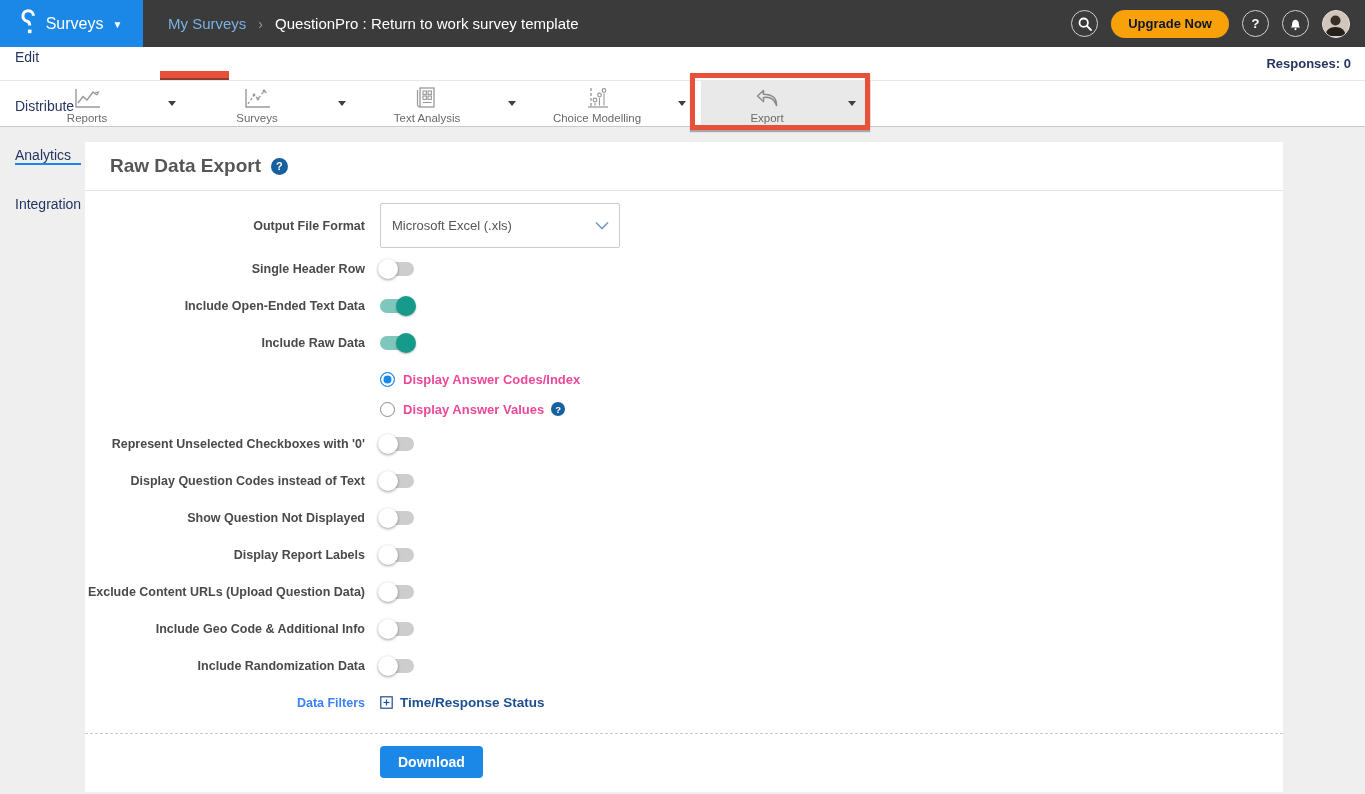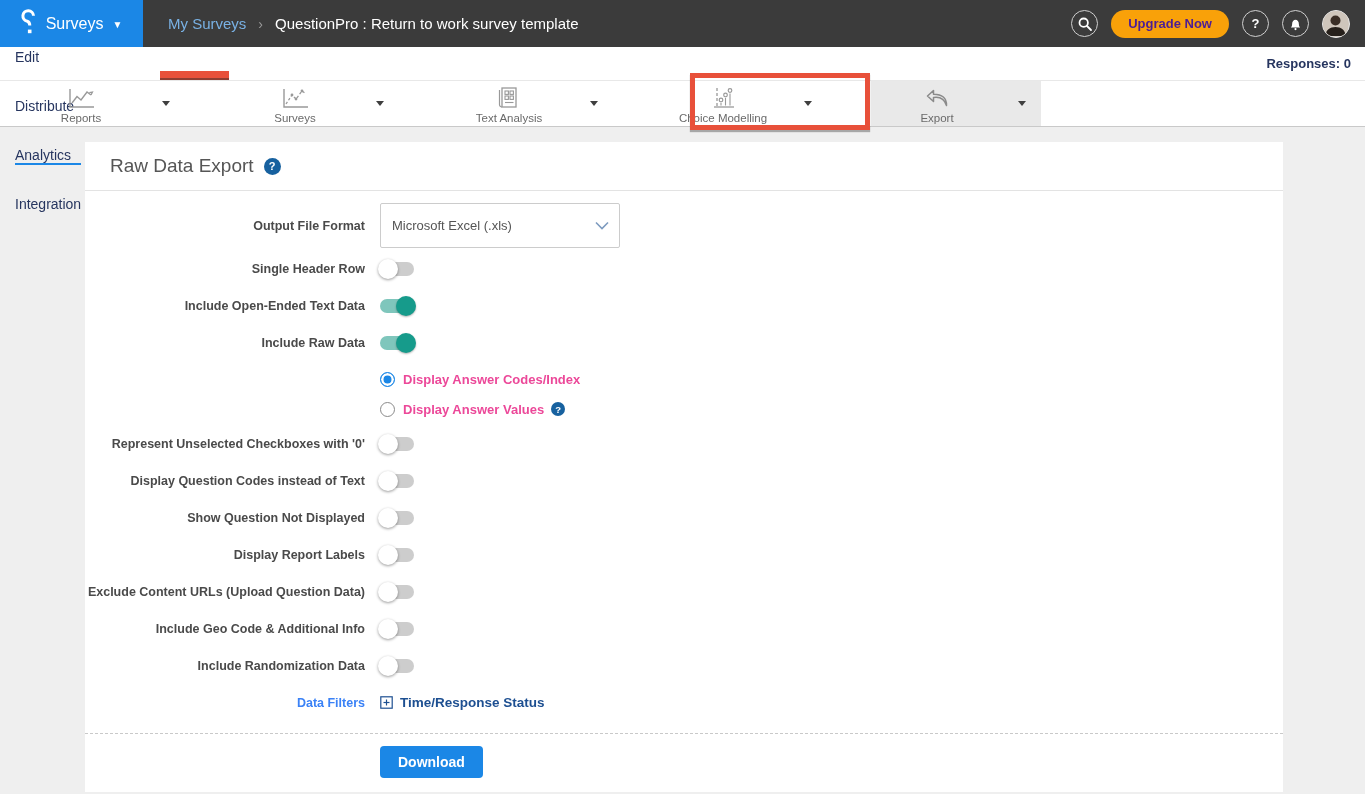--- a/index.html
+++ b/index.html
@@ -9,50 +9,50 @@
   
   .topbar { height:47px; background:#3b3b3b; display:flex; align-items:center; }
   .brand { width:143px; height:47px; background:#1b87e6; color:#fff; display:flex; align-items:center; justify-content:center; gap:9px; font-size:16px; cursor:pointer; }
   .brand .caret-down { font-size:10px; margin-top:2px; }
   .breadcrumb { display:flex; align-items:center; margin-left:25px; font-size:15px; gap:12px; }
   .crumb-section { color:#79b1e4; cursor:pointer; }
   .crumb-sep { color:#9a9a9a; font-size:14px; }
   .crumb-title { color:#ffffff; }
   .top-actions { margin-left:auto; display:flex; align-items:center; gap:13px; padding-right:15px; }
   .circle-btn { width:27px; height:27px; border-radius:50%; border:1.5px solid #cfcfcf; display:flex; align-items:center; justify-content:center; color:#fff; font-size:13px; font-weight:bold; cursor:pointer; background:transparent; }
-  .upgrade-btn { height:28px; border:none; border-radius:14px; background:#f9a109; color:#4c1d95; font-weight:bold; font-size:13px; padding:0 17px; cursor:pointer; font-family:"Liberation Sans",sans-serif; }
+  .upgrade-btn { height:28px; border:none; border-radius:14px; background:#f9a109; color:#0f172a; font-weight:bold; font-size:13px; padding:0 17px; cursor:pointer; font-family:"Liberation Sans",sans-serif; }
   .avatar { width:28px; height:28px; border-radius:50%; overflow:hidden; border:1.5px solid #e8e8e8; cursor:pointer; background:#cfc6bc; }
 
   
   .tabrow { height:33px; background:#fff; display:flex; align-items:center; padding:0 14px 0 15px; }
   .tabs { display:flex; gap:29px; height:100%;flex-direction:column; }
   .tab { font-size:14px; color:#26355f; display:flex; align-items:center; height:100%; cursor:pointer; border-bottom:2px solid transparent; padding-top:2px; }
   .tab.active { border-bottom:2px solid #1b87e6; }
   .responses { margin-left:auto; font-size:13px; font-weight:bold; color:#26355f; }
 
   
-  .toolbar { height:47px; background:#fff; border-top:1px solid #e8e8e8; border-bottom:1px solid #c9c9c9; display:flex; padding-left:15px;gap:44px; }
+  .toolbar { height:47px; background:#fff; border-top:1px solid #e8e8e8; border-bottom:1px solid #c9c9c9; display:flex; padding-left:21px; }
   .tb-group { width:170px; display:flex; align-items:stretch; }
   .tb-group.highlighted { background:#e9e9e9; }
   .tb-main { flex:1; display:flex; flex-direction:column; align-items:center; justify-content:center; gap:2px; cursor:pointer; padding-top:3px; }
   .tb-icon svg { display:block; }
   .tb-label { font-size:11.5px; color:#6a6a6a; }
   .tb-caret { width:38px; display:flex; align-items:center; justify-content:center; cursor:pointer; }
   .caret-tri { width:0; height:0; border-left:4px solid transparent; border-right:4px solid transparent; border-top:5px solid #3f3f3f; }
 
   
   .ann { position:absolute; pointer-events:none; z-index:50; }
   .ann-analytics { left:160px; top:71px; width:69px; height:9px; background:#e8503a; border-bottom:2px solid #8f3d31; }
   .ann-export { left:690px; top:73px; width:180px; height:57px; border:5px solid #e8503a; box-shadow:0 2px 1px rgba(0,0,0,.3); }
 
   
   .content { height:666px; overflow:hidden; }
   .card { width:1198px; margin:15px 0 0 85px; background:#fff; }
   .card-head { height:49px; display:flex; align-items:center; gap:10px; padding:0 25px; border-bottom:1px solid #e3e3e3; }
-  .card-title { font-size:19px; color:#565656; font-weight:normal; }
+  .card-title { font-size:19px; color:#565656; font-weight:bold; }
   .help-icon { width:17px; height:17px; border-radius:50%; background:#17619f; color:#fff; font-size:11px; font-weight:bold; display:inline-flex; align-items:center; justify-content:center; cursor:pointer; flex:none; }
   .help-icon.small { width:14px; height:14px; font-size:9.5px; margin-left:7px; }
 
   .form { padding-top:12px; }
   .frow { display:flex; align-items:center; min-height:25px; margin-bottom:12px; }
   .frow-select { margin-bottom:8px; }
   .flabel { width:280px; text-align:right; font-size:12.5px; font-weight:bold; color:#4a4a4a; margin-right:15px; white-space:nowrap; flex:none; }
   .flabel.muted { color:#3b82f6; }
 
   .select { width:240px; height:45px; border:1px solid #ccc; border-radius:2px; background:#fff; display:flex; align-items:center; justify-content:space-between; padding:0 10px 0 11px; font-size:13px; color:#555; cursor:pointer; }

